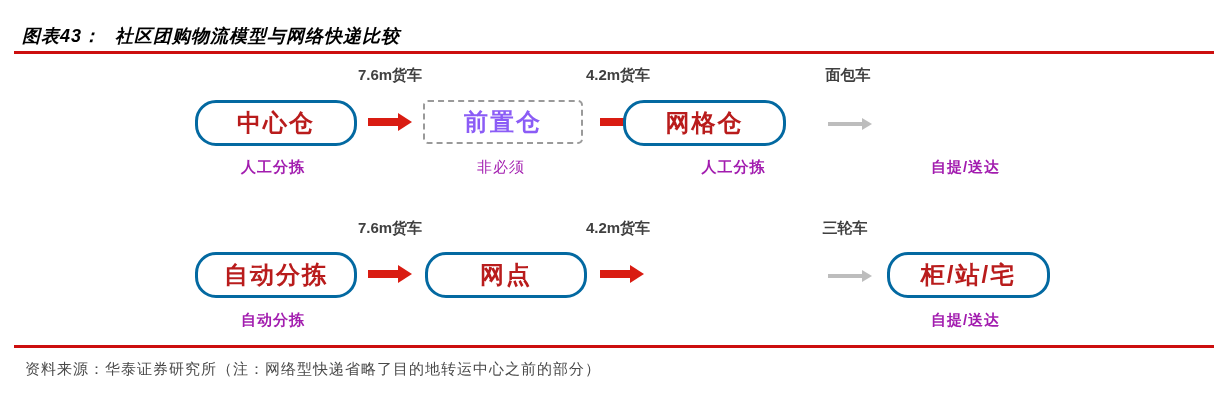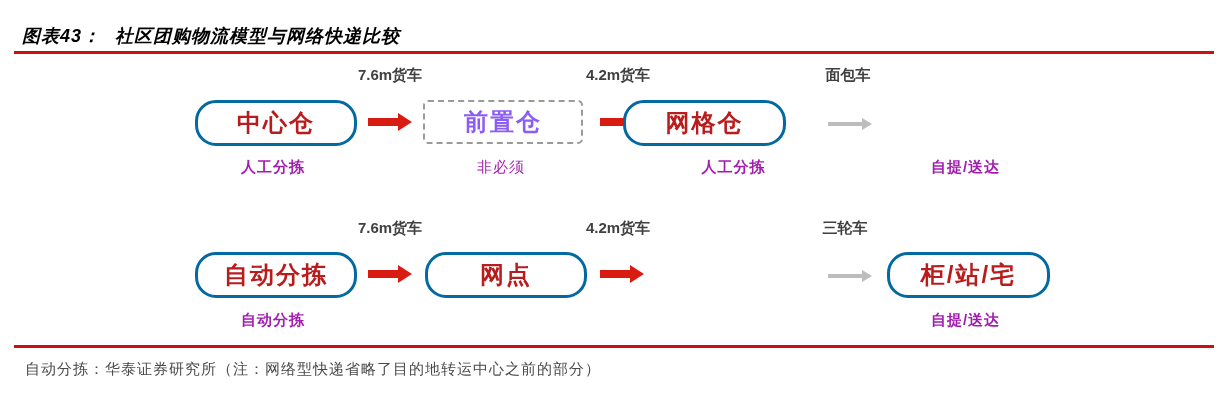--- a/index.html
+++ b/index.html
@@ -136,15 +136,15 @@
       <div class="shaft"></div>
       <div class="head"></div>
     </div>
   <div class="node r2-n4">柜/站/宅</div>
 
   <div class="note r2-note1">自动分拣</div>
   <div class="note r2-note4">自提/送达</div>
 
   <div class="rule bottom"></div>
 
-  <div class="source-line">自动分拣：华泰证券研究所（注：网络型快递省略了目的地转运中心之前的部分）</div>
+  <div class="source-line">资料来源：华泰证券研究所（注：网络型快递省略了目的地转运中心之前的部分）</div>
 
 </div>
 
 </body></html>

